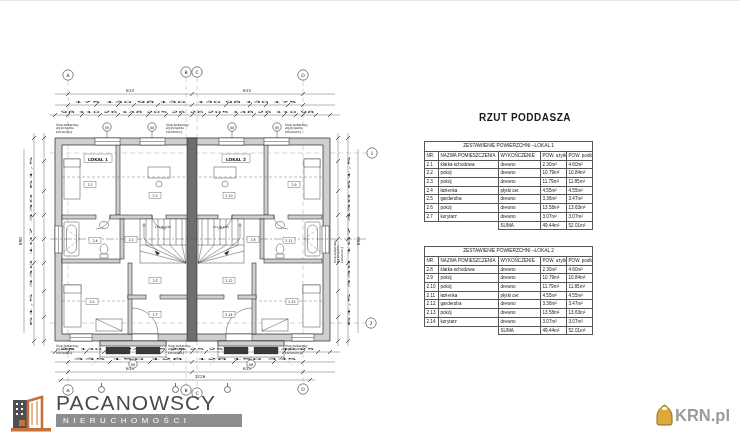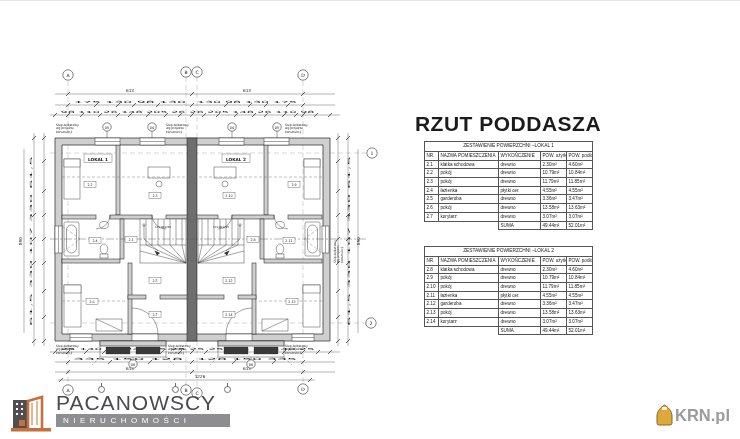--- a/index.html
+++ b/index.html
@@ -24,36 +24,36 @@
   .dimtx{font-size:4.2px;text-anchor:middle}
   .dimsm{font-size:2.9px;fill:#333;text-anchor:middle}
   .bubc{fill:#fff;stroke:#333;stroke-width:.6}
   .bub{font-size:4.6px;text-anchor:middle}
   .tagb{fill:#fff;stroke:#333;stroke-width:.35}
   .tag{font-size:3.3px;text-anchor:middle}
   .lok{font-size:4.3px;font-weight:bold;text-anchor:middle}
   .ann{font-size:3px;fill:#444}
   .st{font-size:2.8px;fill:#333;text-anchor:middle}
   
-  .sheet-title{position:absolute;left:408px;top:111px;width:200px;text-align:center;
-    font-size:21px;font-weight:bold;color:#1b1b1b;letter-spacing:.5px}
+  .sheet-title{position:absolute;left:425px;top:111px;width:200px;text-align:center;
+    font-size:10px;font-weight:bold;color:#1b1b1b;letter-spacing:.5px}
   table.areas{position:absolute;left:424px;width:168px;border-collapse:collapse;
     table-layout:fixed;background:#fff;color:#222}
   table.areas td{border:.5px solid #555;font-size:4.6px;padding:1px 1.5px;
     line-height:1.25;white-space:nowrap;overflow:hidden}
   table.areas tr.ttl td{text-align:center;font-size:4.8px;padding:1.4px}
   table.areas td.nb{border:none}
   #tbl1{top:140px}
   #tbl2{top:245px}
   
   .pacan{position:absolute;left:10px;top:392px;display:flex;align-items:flex-start}
   .pacan-txt{position:relative;margin-left:4px}
   .pacan-name{font-size:21px;font-weight:normal;color:#4b4b4e;letter-spacing:1px;line-height:20px}
   .pacan-bar{margin-top:1px;background:#8e8e90;color:#fff;font-size:8px;
-    letter-spacing:4.5px;padding:2px 4px 2px 7px;width:163px}
+    letter-spacing:4.5px;padding:2px 16px 2px 7px;width:163px}
   .hook{position:absolute;width:5px;height:5px;border:1px solid #6f6f6f;border-radius:50%;top:-7px}
   .hook::before{content:"";position:absolute;left:2px;top:-4px;width:1px;height:4px;background:#6f6f6f}
   .krn{position:absolute;left:655px;top:403px;display:flex;align-items:center}
   .krn-text{font-size:16.5px;font-weight:bold;color:#9b9b9b;margin-left:1px}
 </style>
 </head>
 <body>
 
 <svg id="plan" viewBox="0 0 740 439">
   <defs>

